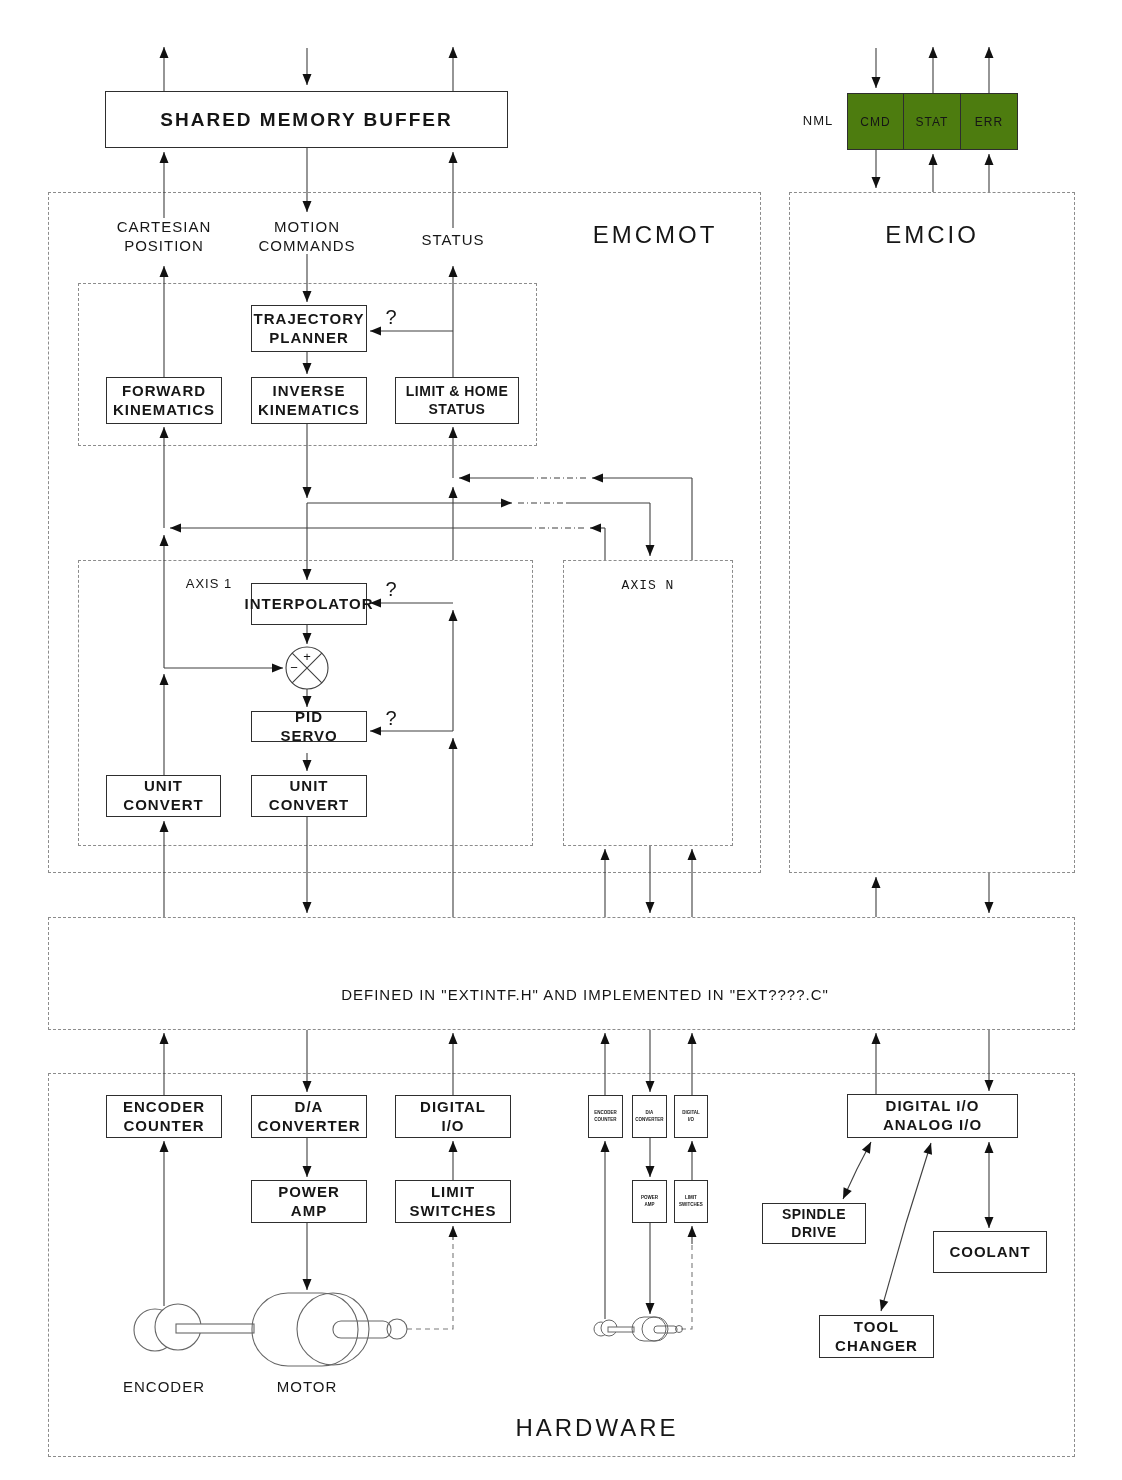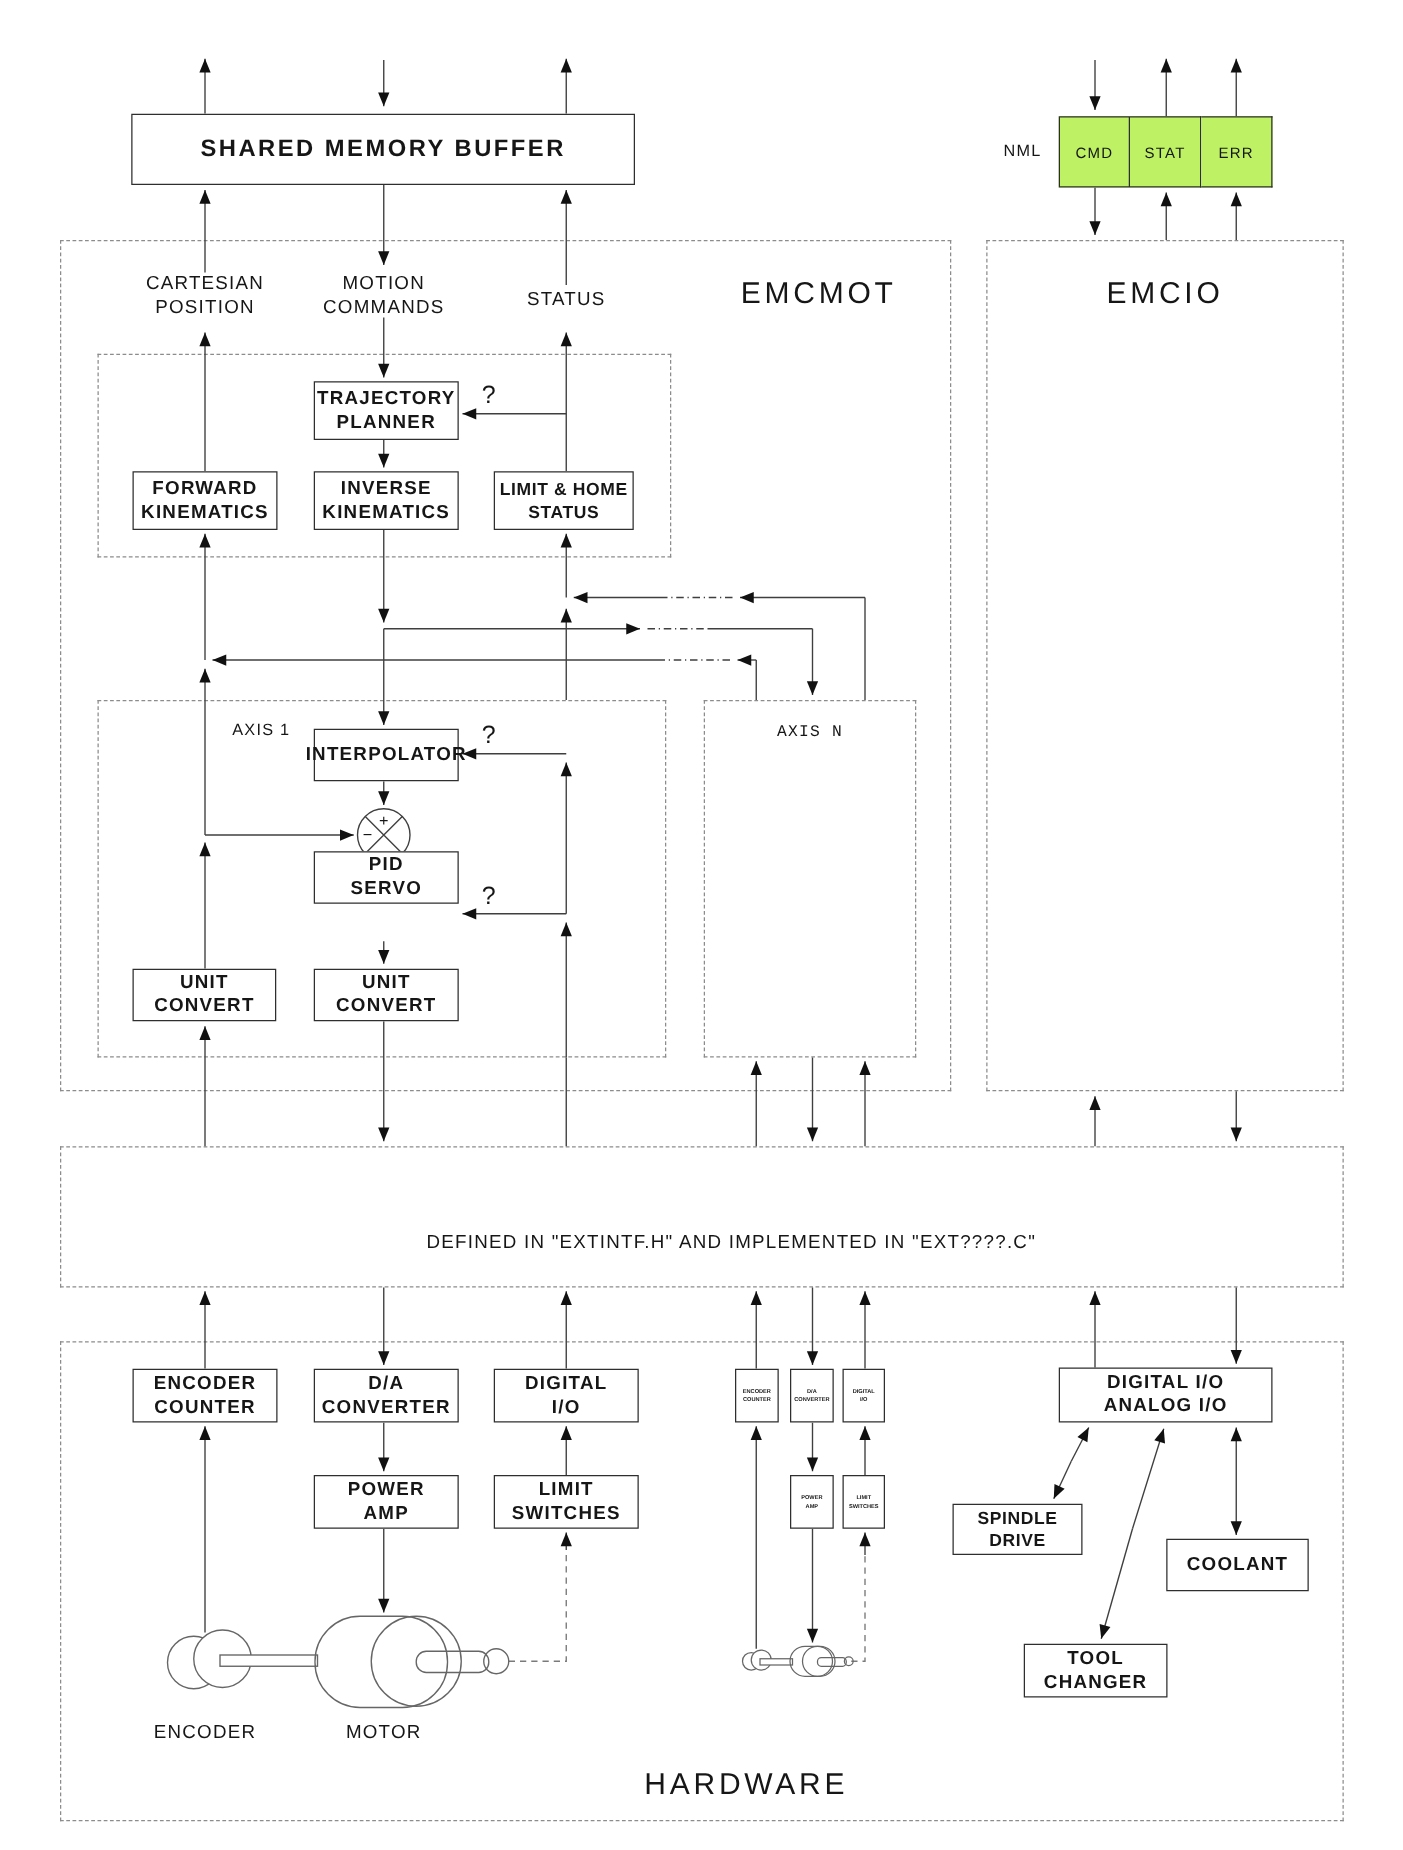--- a/index.html
+++ b/index.html
@@ -16,21 +16,21 @@
   .f15t{font-size:14px;letter-spacing:0.5px;}
   .f19{font-size:19px;letter-spacing:2px;}
   .f24{font-size:24px;letter-spacing:3px;}
   .f26{font-size:26px;letter-spacing:2px;}
   .f17{font-size:13px;letter-spacing:1px;text-align:right;}
   .f12{font-size:12px;letter-spacing:1px;}
   .f20{font-size:20px;}
   .f13{font-size:13px;}
   .f5{font-size:4.5px;letter-spacing:0;line-height:1.4;}
   .nmlrow{position:absolute;display:flex;z-index:3;}
-  .nmlcell{width:57px;height:57px;border:1px solid #2e2e2e;border-left:none;background:#bef264;
+  .nmlcell{width:57px;height:57px;border:1px solid #2e2e2e;border-left:none;background:#4d7c0f;
            display:flex;align-items:center;justify-content:center;box-sizing:border-box;}
   .nmlcell:first-child{border-left:1px solid #2e2e2e;}
 </style>
 </head>
 <body>
 
 <div class="canvas">
 
   <div class="dashedbox" style="left:48px;top:192px;width:713px;height:681px;"></div>
   <div class="dashedbox" style="left:789px;top:192px;width:286px;height:681px;"></div>
@@ -179,30 +179,30 @@
 
   <div class="lbl f24" style="left:655px;top:235px;">EMCMOT</div>
   <div class="lbl f24" style="left:932px;top:235px;">EMCIO</div>
 
   <div class="box f15" style="left:251px;top:305px;width:116px;height:47px;">TRAJECTORY
 PLANNER</div>
   <div class="box f15" style="left:106px;top:377px;width:116px;height:47px;">FORWARD
 KINEMATICS</div>
   <div class="box f15" style="left:251px;top:377px;width:116px;height:47px;">INVERSE
 KINEMATICS</div>
-  <div class="box f15t" style="left:395px;top:377px;width:112px;height:47px;">LIMIT &amp; HOME
+  <div class="box f15t" style="left:395px;top:377px;width:124px;height:47px;">LIMIT &amp; HOME
 STATUS</div>
   <div class="lbl f20" style="left:391px;top:317px;">?</div>
 
   <div class="lbl f17" style="left:209px;top:584px;">AXIS 1</div>
   <div class="box f15" style="left:251px;top:583px;width:116px;height:42px;text-align:right;">INTERPOLATOR</div>
   <div class="lbl f20" style="left:391px;top:589px;">?</div>
   <div class="lbl f13" style="left:307px;top:657px;">+</div>
   <div class="lbl f13" style="left:294px;top:668px;">−</div>
-  <div class="box f15" style="left:251px;top:681px;width:116px;height:42px;">PID
+  <div class="box f15" style="left:251px;top:711px;width:116px;height:31px;">PID
 SERVO</div>
   <div class="lbl f20" style="left:391px;top:718px;">?</div>
   <div class="box f15" style="left:106px;top:775px;width:115px;height:42px;">UNIT
 CONVERT</div>
   <div class="box f15" style="left:251px;top:775px;width:116px;height:42px;">UNIT
 CONVERT</div>
 
   <div class="lbl f17" style="left:648px;top:586px;font-family:Liberation Mono, monospace;">AXIS N</div>
 
   <div class="lbl f15" style="left:585px;top:995px;">DEFINED IN "EXTINTF.H" AND IMPLEMENTED IN "EXT????.C"</div>

